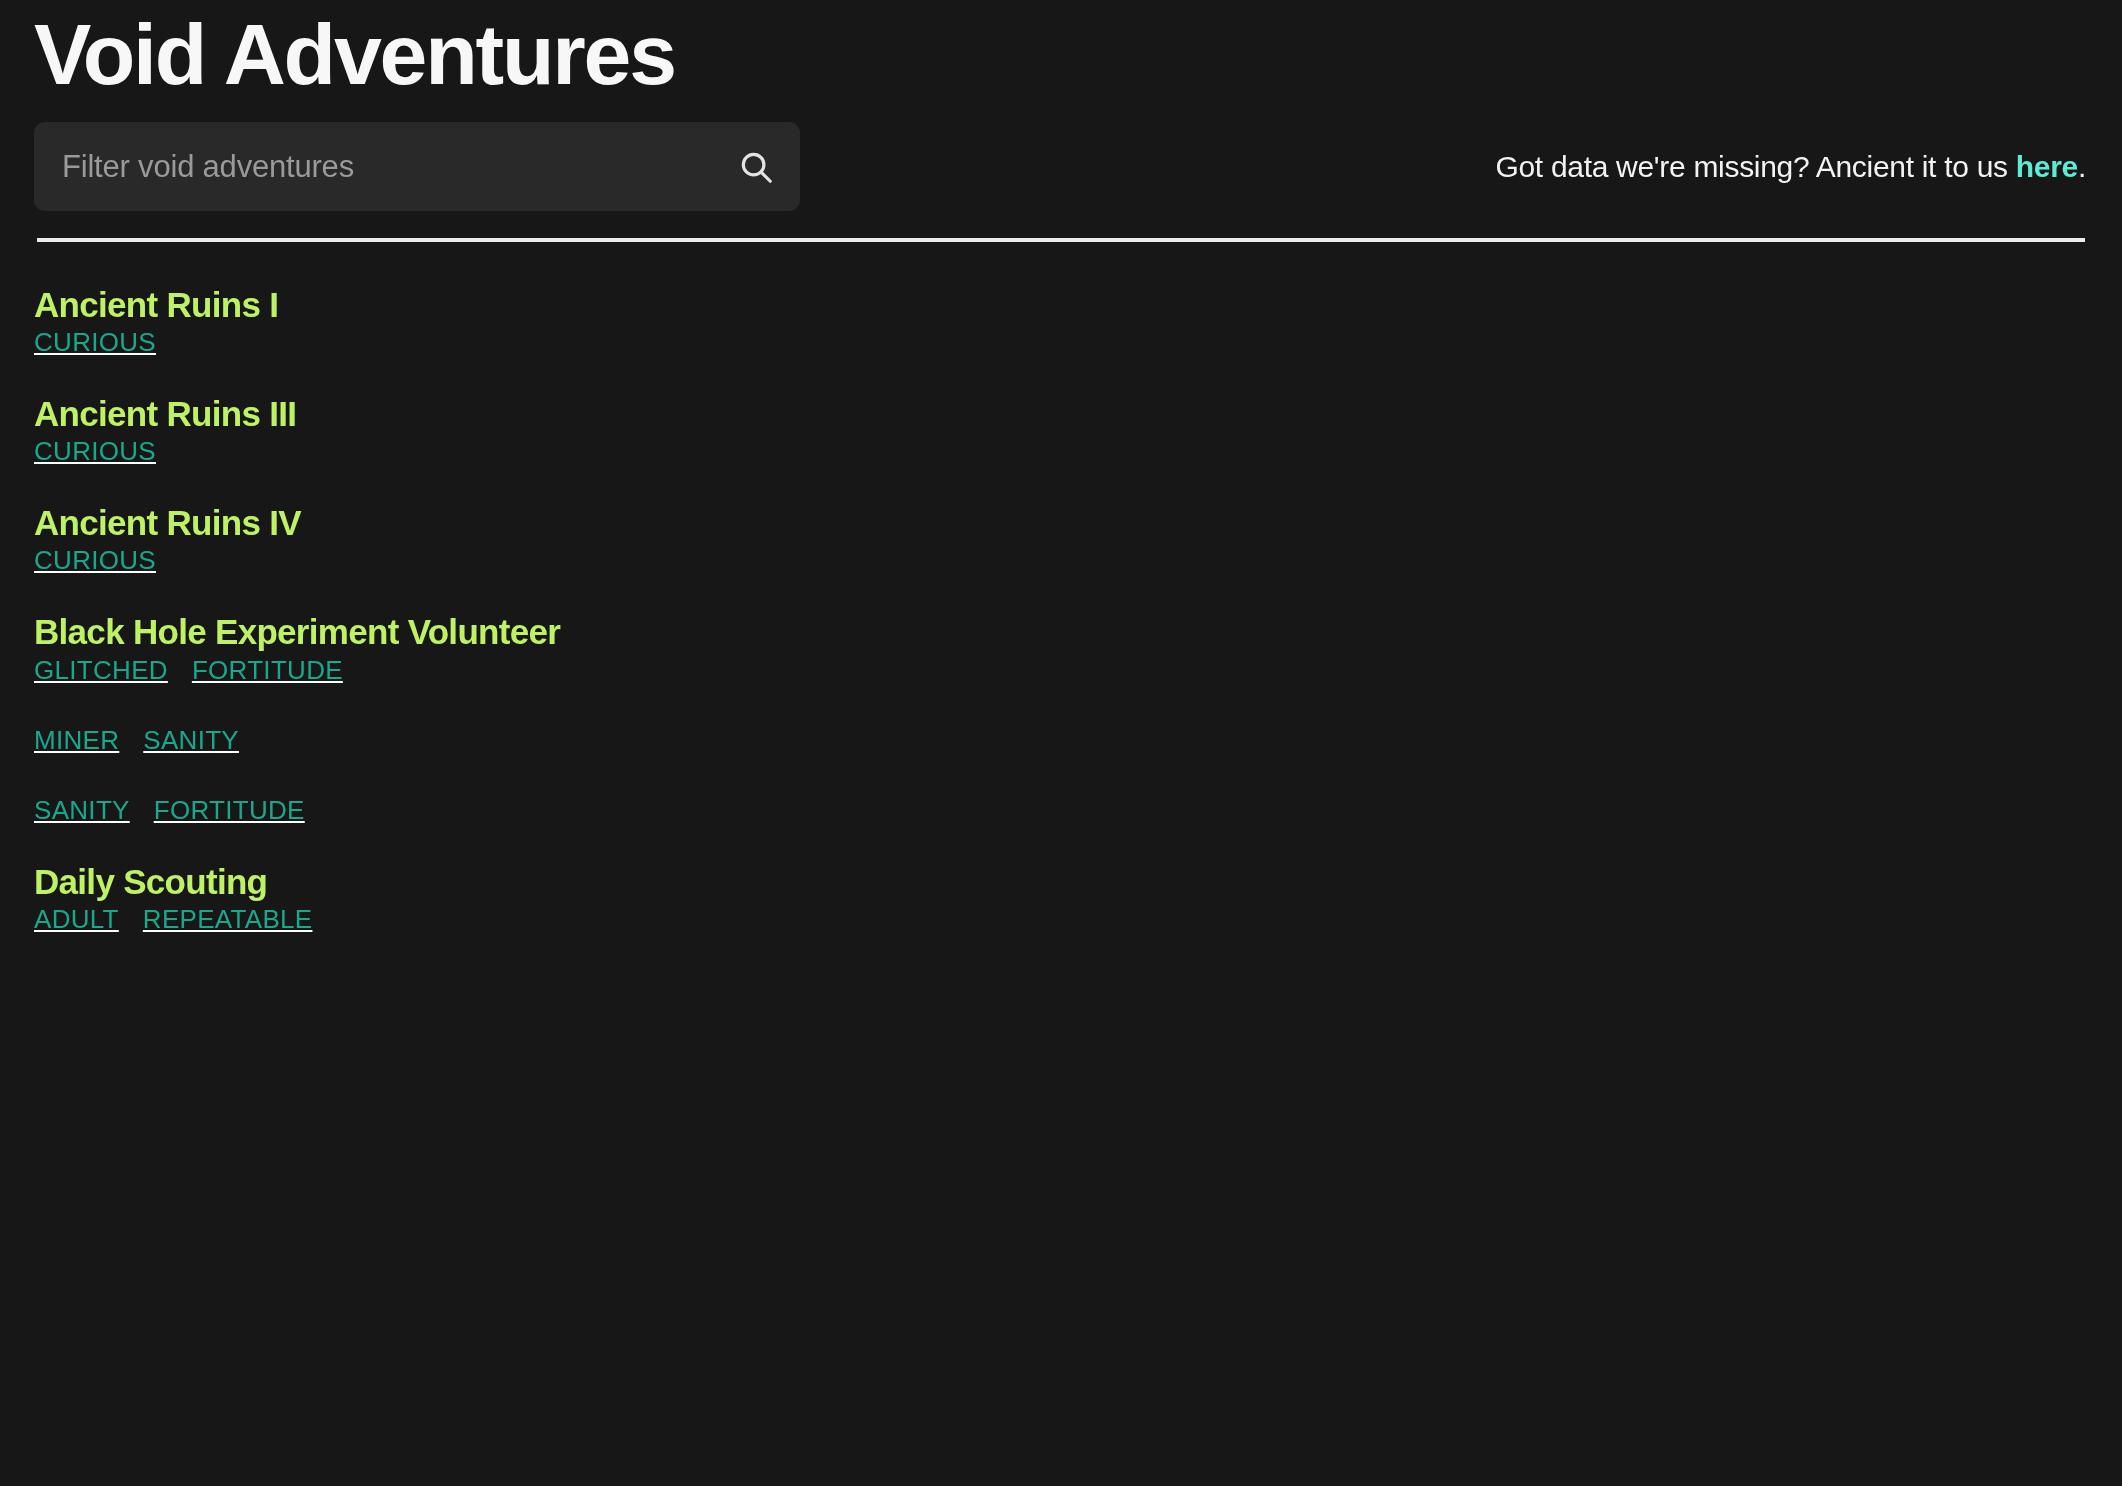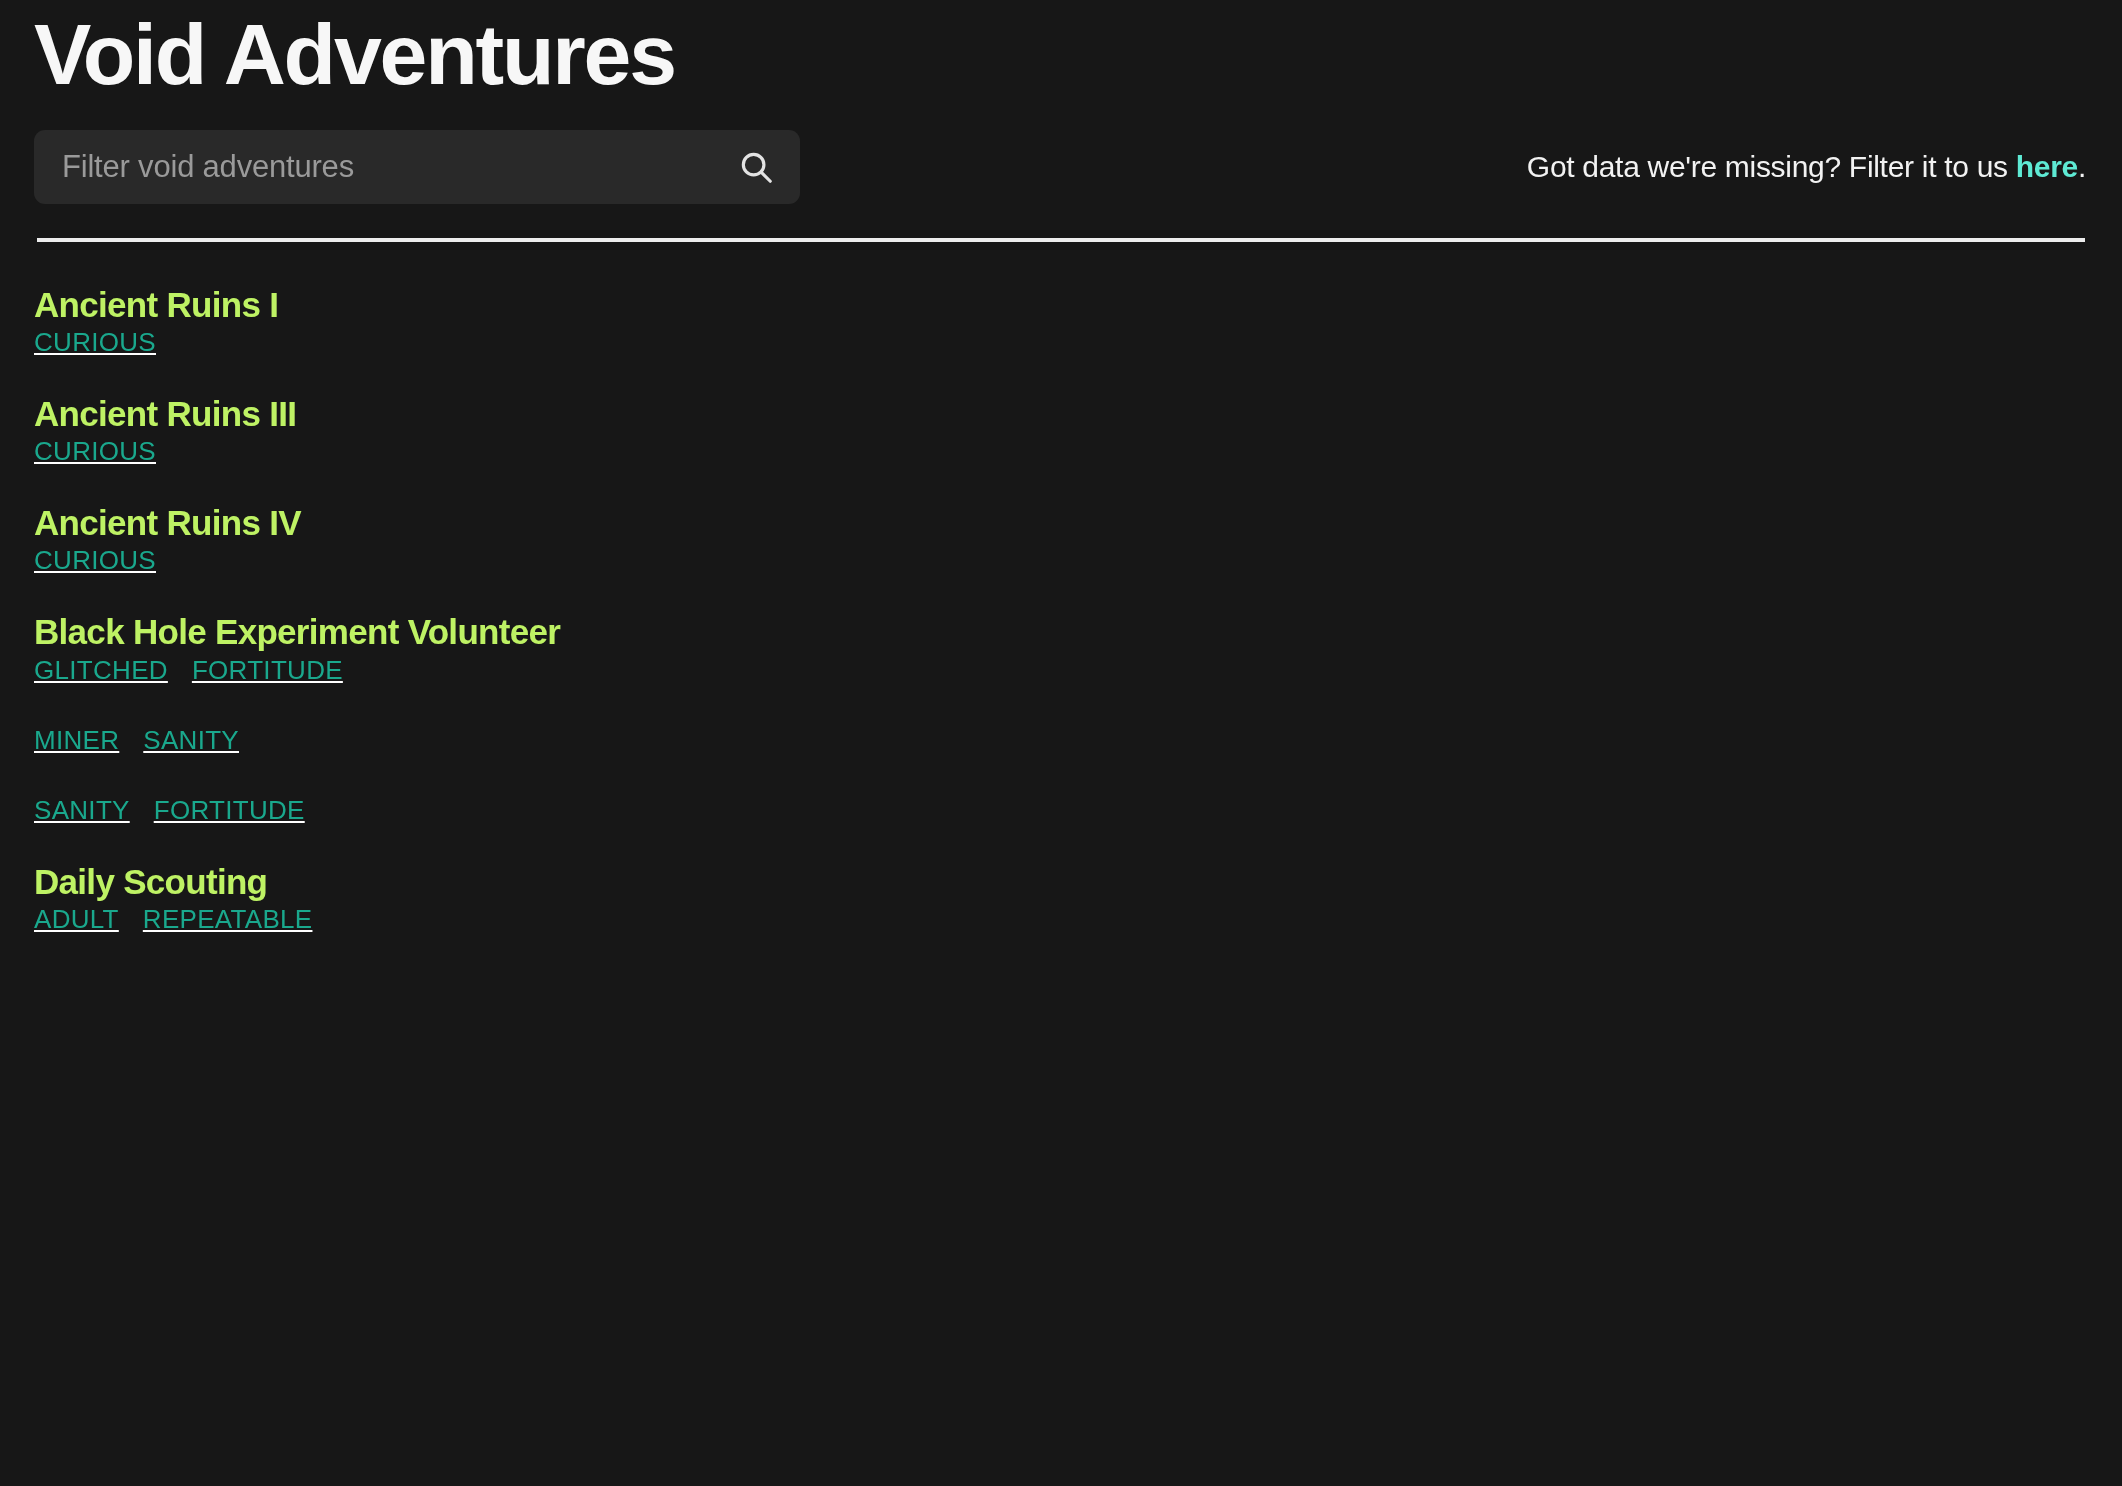--- a/index.html
+++ b/index.html
@@ -42,21 +42,21 @@
     margin-top: 28px;
     height: 76px;
     display: flex;
     align-items: center;
     justify-content: space-between;
   }
 
   .search-wrap {
     position: relative;
     width: 766px;
-    height: 74px;
+    height: 89px;
     background: #292929;
     border-radius: 11px;
     display: flex;
     align-items: center;
     box-sizing: border-box;
     padding: 0 22px 0 28px;
   }
   .search-input {
     flex: 1 1 auto;
     background: transparent;
@@ -158,21 +158,21 @@
       <input class="search-input" type="text" placeholder="Filter void adventures" style="">
       <span class="search-icon">
         <svg width="38" height="38" viewBox="0 0 24 24" fill="none" stroke="#e3e3e3" stroke-width="2" stroke-linecap="round">
           <circle cx="10.5" cy="10.5" r="6.5"></circle>
           <line x1="15.4" y1="15.4" x2="21" y2="21"></line>
         </svg>
       </span>
     </div>
 
     <div class="submit-note">
-      <span>Got data we're missing? Filter it to us </span><span class="link">here</span><span>.</span>
+      <span>Got data we're missing? Ancient it to us </span><span class="link">here</span><span>.</span>
     </div>
 
   </div>
 
   <hr class="divider">
 
   <ul class="adventure-list" id="adventure-list">
       <li class="adventure-item">
         <div class="adventure-name">Ancient Ruins I</div>
         <div class="tag-row">

